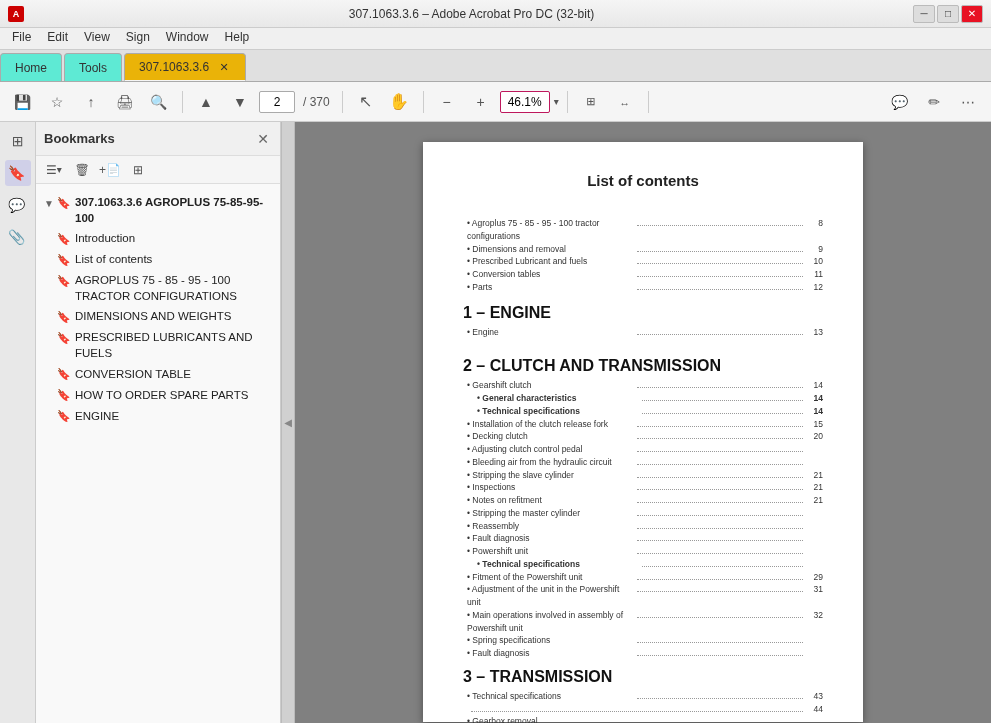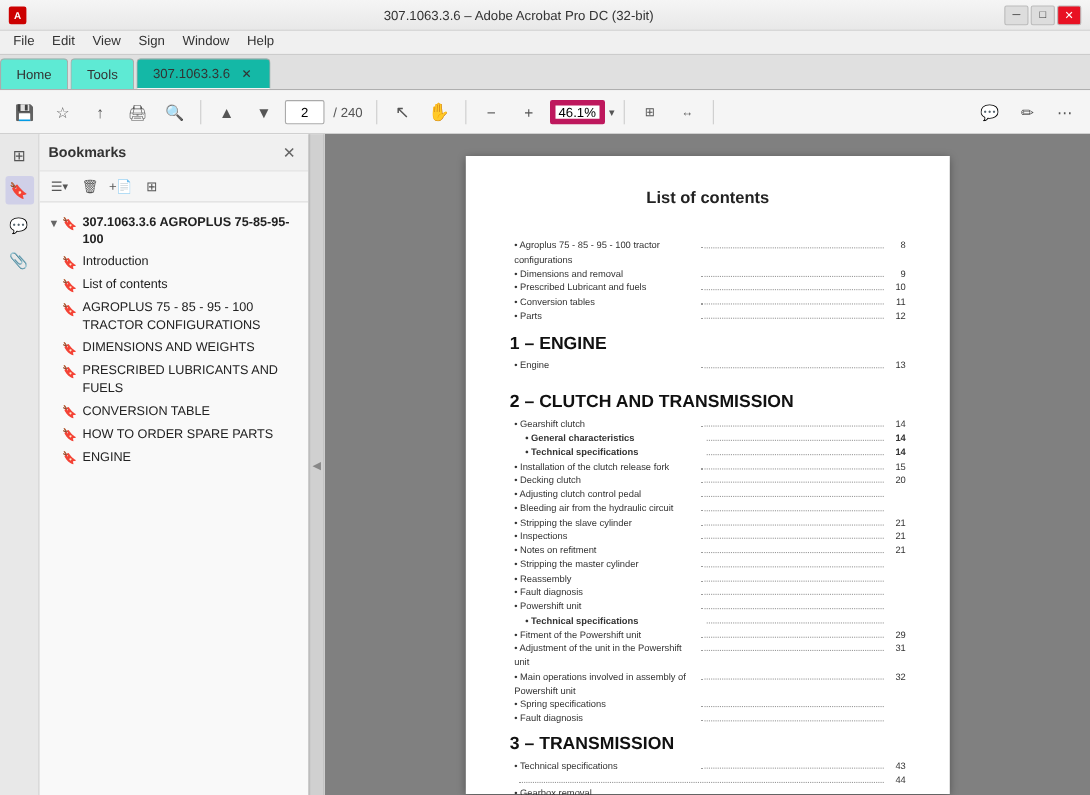--- a/index.html
+++ b/index.html
@@ -71,21 +71,21 @@
       font-size: 12px;
       cursor: pointer;
       border: 1px solid #aaa;
       border-bottom: none;
       border-radius: 4px 4px 0 0;
       background: #5eead4;
       color: #333;
       margin-right: 2px;
     }
     .tab.active {
-      background: #14b8a6;
+      background: #eab308;
       border-bottom: 1px solid #f5f5f5;
       font-weight: 500;
       z-index: 1;
     }
     .tab-close {
       margin-left: 8px;
       width: 14px; height: 14px;
       display: flex; align-items: center; justify-content: center;
       border-radius: 2px;
       font-size: 11px;
@@ -116,21 +116,21 @@
       width: 36px; height: 22px;
       border: 1px solid #aaa;
       border-radius: 2px;
       text-align: center;
       font-size: 12px;
       background: white;
     }
     .nav-total { font-size: 12px; color: #555; margin: 0 4px; }
     .zoom-input {
       width: 50px; height: 22px;
-      border: 5px solid #be185d;
+      border: 1px solid #be185d;
       border-radius: 2px;
       text-align: center;
       font-size: 12px;
       background: white;
     }
     .zoom-arrow { font-size: 10px; color: #555; }
     .toolbar-spacer { flex: 1; }
 
     
     .main-area {
@@ -391,21 +391,21 @@
   <div class="tool-btn">💾</div>
   <div class="tool-btn">☆</div>
   <div class="tool-btn">↑</div>
   <div class="tool-btn">🖨</div>
   <div class="tool-btn">🔍</div>
   <div class="tool-sep"></div>
 
   <div class="tool-btn">▲</div>
   <div class="tool-btn">▼</div>
   <input class="nav-input" type="text" value="2" style="">
-  <span class="nav-total">/ <span>240</span></span>
+  <span class="nav-total">/ <span>370</span></span>
   <div class="tool-sep"></div>
 
   <div class="tool-btn" style="font-size:16px;">↖</div>
   <div class="tool-btn" style="font-size:16px;">✋</div>
   <div class="tool-sep"></div>
 
   <div class="tool-btn">−</div>
   <div class="tool-btn">+</div>
   <input class="zoom-input" type="text" value="46.1%" style="">
   <span class="zoom-arrow">▾</span>

